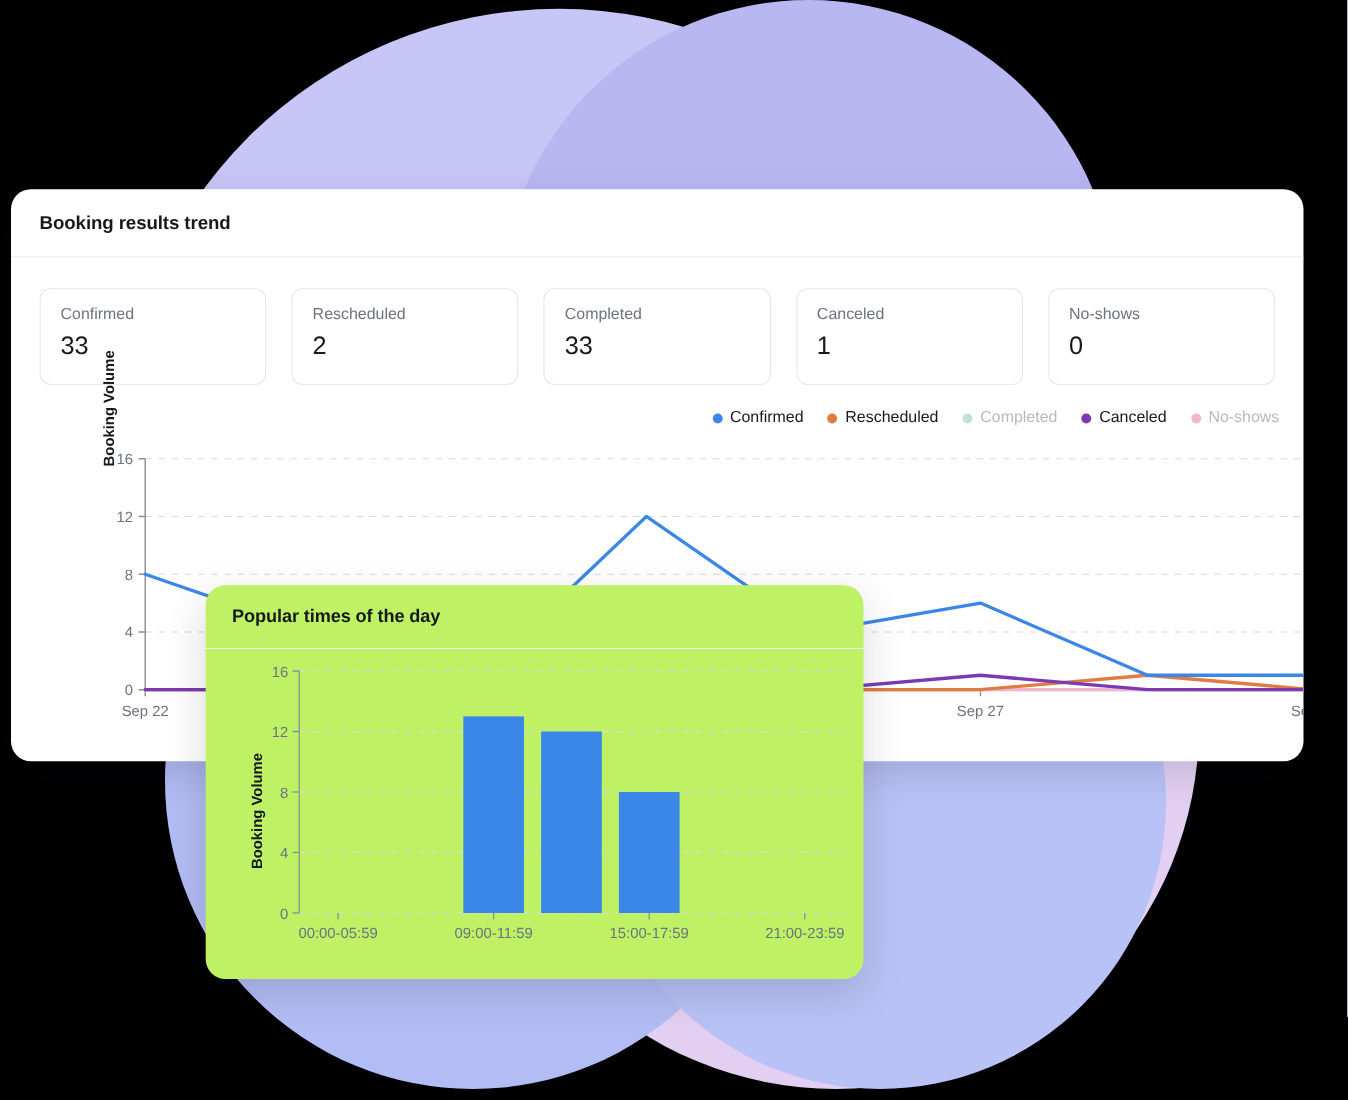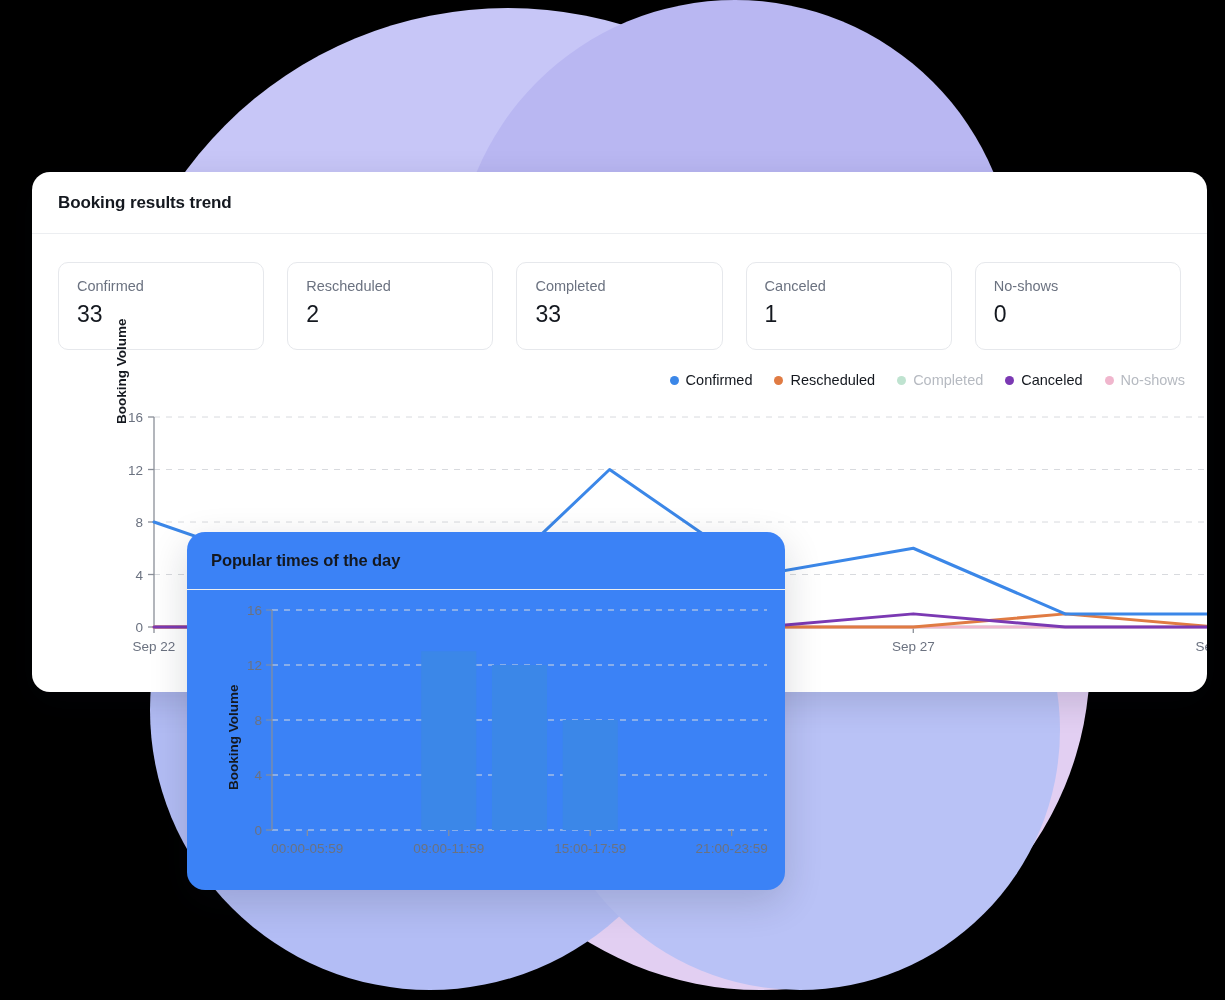--- a/index.html
+++ b/index.html
@@ -30,21 +30,21 @@
     background: #b3bdf5;
   }
   #blob-blue2 {
     left: 540px; top: 470px; width: 520px; height: 520px;
     background: #b9c2f6;
   }
 
   
   #trend-card {
     position: absolute;
-    left: 32px; top: 172px;
+    left: 10px; top: 172px;
     width: 1175px; height: 520px;
     background: #ffffff;
     border-radius: 18px;
     box-shadow: 0 10px 34px rgba(17,24,39,0.14);
     overflow: hidden;
   }
   #trend-card-header {
     height: 62px;
     display: flex; align-items: center;
     padding: 0 26px;
@@ -90,21 +90,21 @@
     transform: rotate(-90deg); transform-origin: left top;
     white-space: nowrap;
   }
   #line-y-title { left: 82px; top: 252px; }
 
   
   #popular-card {
     position: absolute;
     left: 187px; top: 532px;
     width: 598px; height: 358px;
-    background: #3b82f6;
+    background: #bef264;
     border-radius: 18px;
     box-shadow: 0 12px 38px rgba(17,24,39,0.16);
     overflow: hidden;
   }
   #popular-card-header {
     height: 58px; display: flex; align-items: center; padding: 0 24px;
     border-bottom: 1px solid #eceef1;
   }
   #popular-card-title { font-size: 16.5px; font-weight: bold; color: #14181f; letter-spacing: -0.1px; }
   #bar-chart-wrap { position: relative; width: 100%; height: 300px; }

